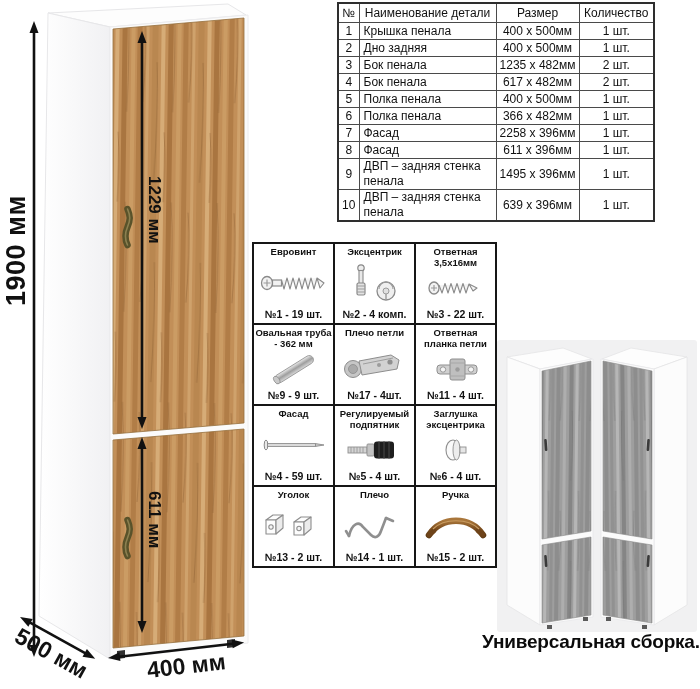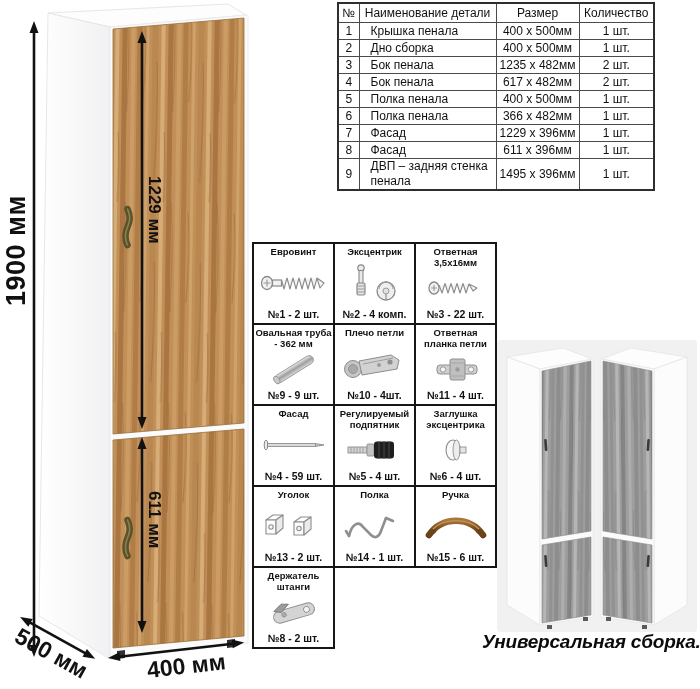--- a/index.html
+++ b/index.html
@@ -5,34 +5,34 @@
   html,body{margin:0;padding:0;background:#fff;}
   #canvas{position:relative;width:700px;height:689px;background:#fff;overflow:hidden;
           font-family:"Liberation Sans",sans-serif;color:#111;}
   
   .parts-table{position:absolute;left:337px;top:2px;border-collapse:collapse;
                table-layout:fixed;width:316px;font-size:12px;line-height:1.25;
                border:2px solid #2e2e2e;background:#fff;}
   .parts-table th,.parts-table td{border:1px solid #4a4a4a;padding:0 2px;height:16px;}
   .parts-table th{font-weight:normal;text-align:center;height:18px;}
   .parts-table td.c0,.parts-table td.c2,.parts-table td.c3{text-align:center;}
-  .parts-table td.c1{text-align:left;padding-left:11px;}
+  .parts-table td.c1{text-align:left;padding-left:4px;}
   
   .hw-table{position:absolute;left:252px;top:242px;border-collapse:collapse;background:#fff;}
   .hw-table td{border:2px solid #161616;width:79px;height:79px;padding:0;vertical-align:top;}
   .hw-table td.empty{border:none;background:transparent;}
   .hw-cell{height:100%;display:flex;flex-direction:column;align-items:center;
            justify-content:space-between;padding:3px 1px 3px;box-sizing:border-box;}
   .hw-cell .t{font-weight:bold;font-size:9.5px;line-height:1.12;text-align:center;}
   .hw-cell .ic{flex:1;display:flex;align-items:center;justify-content:center;}
   .hw-cell .n{font-weight:bold;font-size:10.5px;text-align:center;white-space:nowrap;}
   
   #assembly{position:absolute;left:497px;top:340px;width:200px;height:292px;}
-  #assembly-caption{position:absolute;left:482px;top:631px;width:218px;text-align:right;
-                    font-weight:bold;font-size:19px;letter-spacing:-0.2px;white-space:nowrap;color:#0b0b0b;font-style:italic;}
+  #assembly-caption{position:absolute;left:482px;top:631px;width:218px;text-align:left;
+                    font-weight:bold;font-size:19px;letter-spacing:-0.2px;white-space:nowrap;color:#0b0b0b;}
   
   #cabinet{position:absolute;left:0;top:0;}
   svg text{font-family:"Liberation Sans",sans-serif;}
 </style>
 </head>
 <body>
 
 <div id="canvas">
 
   <svg id="cabinet" width="252" height="689" viewBox="0 0 252 689">
@@ -130,21 +130,21 @@
     </thead>
     <tbody>
         <tr>
           <td class="c0">1</td>
           <td class="c1">Крышка пенала</td>
           <td class="c2">400 х 500мм</td>
           <td class="c3">1 шт.</td>
         </tr>
         <tr>
           <td class="c0">2</td>
-          <td class="c1">Дно сборка</td>
+          <td class="c1">Дно задняя</td>
           <td class="c2">400 х 500мм</td>
           <td class="c3">1 шт.</td>
         </tr>
         <tr>
           <td class="c0">3</td>
           <td class="c1">Бок пенала</td>
           <td class="c2">1235 х 482мм</td>
           <td class="c3">2 шт.</td>
         </tr>
         <tr>
@@ -161,53 +161,59 @@
         </tr>
         <tr>
           <td class="c0">6</td>
           <td class="c1">Полка пенала</td>
           <td class="c2">366 х 482мм</td>
           <td class="c3">1 шт.</td>
         </tr>
         <tr>
           <td class="c0">7</td>
           <td class="c1">Фасад</td>
-          <td class="c2">1229 х 396мм</td>
+          <td class="c2">2258 х 396мм</td>
           <td class="c3">1 шт.</td>
         </tr>
         <tr>
           <td class="c0">8</td>
           <td class="c1">Фасад</td>
           <td class="c2">611 х 396мм</td>
           <td class="c3">1 шт.</td>
         </tr>
         <tr>
           <td class="c0">9</td>
           <td class="c1">ДВП – задняя стенка пенала</td>
           <td class="c2">1495 х 396мм</td>
+          <td class="c3">1 шт.</td>
+        </tr>
+        <tr>
+          <td class="c0">10</td>
+          <td class="c1">ДВП – задняя стенка пенала</td>
+          <td class="c2">639 х 396мм</td>
           <td class="c3">1 шт.</td>
         </tr>
       </tbody>
   </table>
 
   <table class="hw-table">
     <tbody>
         <tr>
       <td>
             <div class="hw-cell">
         <div class="t">Евровинт</div>
         <div class="ic">
           <svg width="72" height="32" viewBox="0 0 72 32">
             <ellipse cx="9" cy="16" rx="5.5" ry="6.5" fill="#f2f2f2" stroke="#8a8a8a" stroke-width="1.3"></ellipse>
             <path d="M9,12.5 v7 M5.5,16 h7" stroke="#9a9a9a" stroke-width="1.2" fill="none"></path>
             <rect x="14.5" y="13" width="9" height="6" fill="#f2f2f2" stroke="#8a8a8a" stroke-width="1.2"></rect>
             <path d="M23.5,13 L26,22 L29,11 L32,22 L35,11 L38,22 L41,11 L44,22 L47,11 L50,22 L53,11 L56,22 L59,11 L62,21 L66,16 L59,11" fill="#f4f4f4" stroke="#8a8a8a" stroke-width="1.1" stroke-linejoin="round"></path>
           </svg>
         </div>
-        <div class="n">№1 - 2 шт.</div>
+        <div class="n">№1 - 19 шт.</div>
       </div>
           </td>
       <td>
             <div class="hw-cell">
         <div class="t">Эксцентрик</div>
         <div class="ic">
           <svg width="72" height="40" viewBox="0 0 72 40">
             <circle cx="22" cy="5" r="3.2" fill="#ededed" stroke="#8a8a8a" stroke-width="1.2"></circle>
             <rect x="20" y="7.5" width="4" height="13" fill="#e8e8e8" stroke="#8a8a8a" stroke-width="1.1"></rect>
             <rect x="18" y="20" width="8" height="12" rx="1.5" fill="#e2e2e2" stroke="#8a8a8a" stroke-width="1.2"></rect>
@@ -263,21 +269,21 @@
         <div class="ic">
           <svg width="72" height="38" viewBox="0 0 72 38">
             <ellipse cx="14" cy="24" rx="8.5" ry="8.5" fill="#c6c6c6" stroke="#8d8d8d" stroke-width="1"></ellipse>
             <circle cx="14" cy="24" r="4.5" fill="#a9a9a9" stroke="#8d8d8d" stroke-width="0.8"></circle>
             <path d="M20,16 L52,10 L60,15 L58,24 L23,30 Z" fill="#d2d2d2" stroke="#8d8d8d" stroke-width="1"></path>
             <path d="M24,19 L54,13" stroke="#9e9e9e" stroke-width="1"></path>
             <circle cx="51" cy="17" r="2.6" fill="#8f8f8f"></circle>
             <circle cx="40" cy="20" r="2" fill="#9c9c9c"></circle>
           </svg>
         </div>
-        <div class="n">№10 - 4шт.</div>
+        <div class="n">№17 - 4шт.</div>
       </div>
           </td>
       <td>
             <div class="hw-cell">
         <div class="t">Ответная планка петли</div>
         <div class="ic">
           <svg width="72" height="34" viewBox="0 0 72 34">
             <rect x="17" y="13" width="40" height="9" rx="3" fill="#d0d0d0" stroke="#8f8f8f" stroke-width="1"></rect>
             <rect x="30" y="7" width="15" height="21" rx="2" fill="#bfbfbf" stroke="#8f8f8f" stroke-width="1"></rect>
             <circle cx="23" cy="17.5" r="2.7" fill="#f4f4f4" stroke="#8f8f8f" stroke-width="0.9"></circle>
@@ -349,21 +355,21 @@
               <path d="M46,14 l7,-5 v12 l-7,6 z" fill="#ececec"></path>
               <circle cx="41" cy="20.5" r="2.2" fill="#f5f5f5"></circle>
             </g>
           </svg>
         </div>
         <div class="n">№13 - 2 шт.</div>
       </div>
           </td>
       <td>
             <div class="hw-cell">
-        <div class="t">Полка</div>
+        <div class="t">Плечо</div>
         <div class="ic">
           <svg width="72" height="36" viewBox="0 0 72 36">
             <path d="M10,28 C13,15 20,13 24,19 L32,27 C36,31 40,29 42,23 L47,10" fill="none" stroke="#8f8f8f" stroke-width="2.6" stroke-linecap="round"></path>
             <path d="M47,10 l7,3" fill="none" stroke="#8f8f8f" stroke-width="2.6" stroke-linecap="round"></path>
             <path d="M10,28 l-3,-5" fill="none" stroke="#8f8f8f" stroke-width="2.6" stroke-linecap="round"></path>
           </svg>
         </div>
         <div class="n">№14 - 1 шт.</div>
       </div>
           </td>
@@ -377,43 +383,23 @@
               <stop offset="0" stop-color="#a9763a"></stop>
                       <stop offset="0.55" stop-color="#7c4e1f"></stop>
                       <stop offset="1" stop-color="#5d3a14"></stop>
             </linearGradient>
                   </defs>
             <path d="M9,25 C22,6 50,6 63,25" fill="none" stroke="url(#bronze)" stroke-width="6.5" stroke-linecap="round"></path>
             <path d="M9,25 l5,-4 M63,25 l-5,-4" stroke="#6e4319" stroke-width="4.5" stroke-linecap="round"></path>
             <path d="M13,19 C24,8 48,8 59,19" fill="none" stroke="#c89b60" stroke-width="1.2"></path>
           </svg>
         </div>
-        <div class="n">№15 - 6 шт.</div>
-      </div>
-          </td>
-    </tr>
-    <tr>
-      <td>
-            <div class="hw-cell">
-        <div class="t">Держатель штанги</div>
-        <div class="ic">
-          <svg width="72" height="34" viewBox="0 0 72 34">
-            <g transform="rotate(-16 36 18)">
-              <rect x="15" y="12" width="42" height="12" rx="6" fill="#d4d4d4" stroke="#909090" stroke-width="1"></rect>
-              <circle cx="49" cy="18" r="3" fill="#f5f5f5" stroke="#8f8f8f" stroke-width="0.9"></circle>
-              <path d="M17,11 l9,-5 7,2 -9,6 z" fill="#9d9d9d" stroke="#787878" stroke-width="0.9"></path>
-              <circle cx="26" cy="17" r="2.2" fill="#aeaeae" stroke="#8a8a8a" stroke-width="0.8"></circle>
-            </g>
-          </svg>
-        </div>
-        <div class="n">№8 - 2 шт.</div>
-      </div>
-          </td>
-      <td class="empty"></td>
-      <td class="empty"></td>
+        <div class="n">№15 - 2 шт.</div>
+      </div>
+          </td>
     </tr>
   </tbody>
     </table>
 
   <svg id="assembly" width="200" height="292" viewBox="0 0 200 292">
     <defs>
       <pattern id="gwood" width="30" height="150" patternUnits="userSpaceOnUse" patternTransform="rotate(0.6)">
         <rect width="30" height="150" fill="#9e9e9e"></rect>
         <rect x="0" width="4" height="150" fill="#8d8d8d"></rect>
         <rect x="7" width="3" height="150" fill="#aeaeae"></rect>

